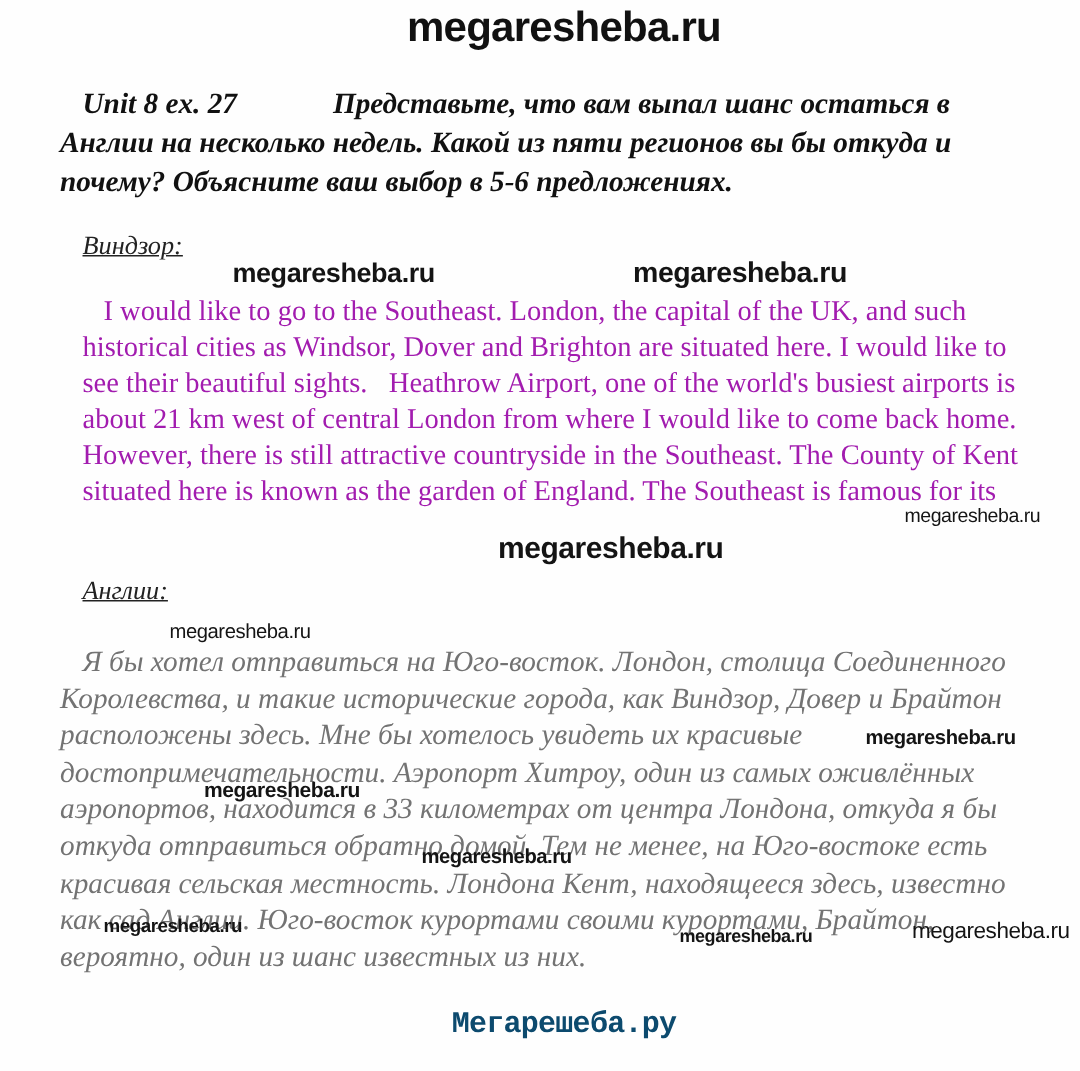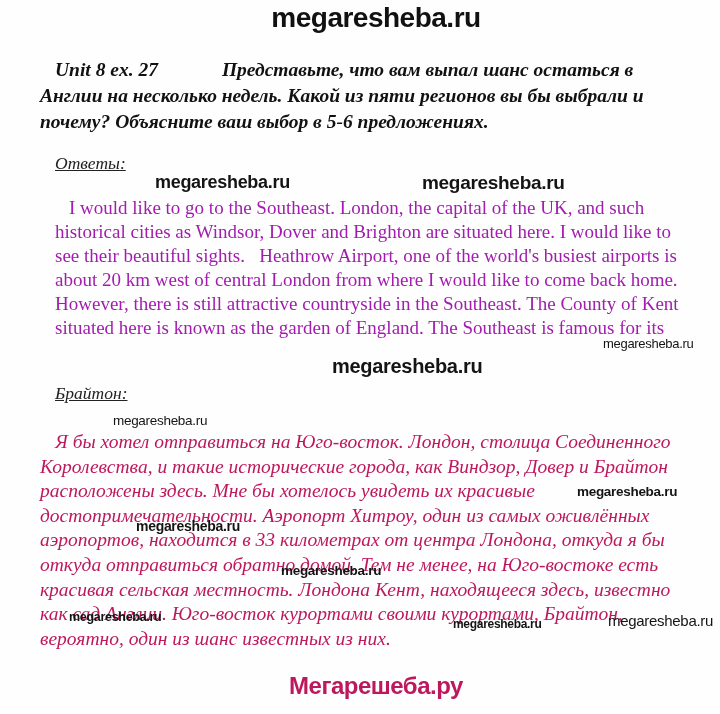--- a/index.html
+++ b/index.html
@@ -25,23 +25,24 @@
     font-weight: bold;
     font-size: 28px;
     letter-spacing: -0.5px;
     color: #111;
   }
   .footer-brand {
     position: absolute;
     top: 672px; left: 0; right: 0;
     text-align: center;
     font-weight: bold;
-    font-size: 24px;
+    font-size: 20px;
     letter-spacing: -0.5px;
-    color: #be185d;
+    color: #0c4a6e;
+    font-family: Liberation Mono, monospace;
   }
   .wm {
     position: absolute;
     color: #141414;
     white-space: pre;
     letter-spacing: -0.3px;
   }
   .wm.b { font-weight: bold; }
   .wm-ans-1  { top: 172px; left: 123px; font-size: 18px; }
   .wm-ans-2  { top: 172px; left: 390px; font-size: 19px; }
@@ -92,56 +93,56 @@
   .answer .line { white-space: pre; }
   .answer .first-line { padding-left: 14px; }
 
   
   .translation {
     position: absolute;
     top: 430px; left: 40px; width: 670px;
     font-style: italic;
     font-size: 19.5px;
     line-height: 24.6px;
-    color: #be185d;
+    color: #737373;
   }
   .translation .line { white-space: pre; }
   .translation .first-line { padding-left: 15px; }
 </style>
 </head>
 <body>
 
 <div class="page">
 
   <div class="header-brand sans">megaresheba.ru</div>
 
   <div class="task">
     <div class="line first-line"><span class="task-label">Unit 8 ex. 27</span><span>Представьте, что вам выпал шанс остаться в</span></div>
-    <div class="line">Англии на несколько недель. Какой из пяти регионов вы бы выбрали и</div>
+    <div class="line">Англии на несколько недель. Какой из пяти регионов вы бы откуда и</div>
     <div class="line">почему? Объясните ваш выбор в 5-6 предложениях.</div>
   </div>
 
-  <div class="section-heading answers-heading">Ответы:</div>
+  <div class="section-heading answers-heading">Виндзор:</div>
 
   <div class="wm b sans wm-ans-1">megaresheba.ru</div>
   <div class="wm b sans wm-ans-2">megaresheba.ru</div>
 
   <div class="answer">
     <div class="line first-line">I would like to go to the Southeast. London, the capital of the UK, and such</div>
     <div class="line">historical cities as Windsor, Dover and Brighton are situated here. I would like to</div>
     <div class="line">see their beautiful sights.   Heathrow Airport, one of the world's busiest airports is</div>
-    <div class="line">about 20 km west of central London from where I would like to come back home.</div>
+    <div class="line">about 21 km west of central London from where I would like to come back home.</div>
     <div class="line">However, there is still attractive countryside in the Southeast. The County of Kent</div>
     <div class="line">situated here is known as the garden of England. The Southeast is famous for its</div>
   </div>
 
   <div class="wm sans wm-ans-3">megaresheba.ru</div>
   <div class="wm b sans wm-ans-4">megaresheba.ru</div>
 
-  <div class="section-heading translation-heading">Брайтон:</div>
+  <div class="section-heading translation-heading">Англии:</div>
 
   <div class="wm sans wm-tr-1">megaresheba.ru</div>
 
   <div class="translation">
     <div class="line first-line">Я бы хотел отправиться на Юго-восток. Лондон, столица Соединенного</div>
     <div class="line">Королевства, и такие исторические города, как Виндзор, Довер и Брайтон</div>
     <div class="line">расположены здесь. Мне бы хотелось увидеть их красивые</div>
     <div class="line">достопримечательности. Аэропорт Хитроу, один из самых оживлённых</div>
     <div class="line">аэропортов, находится в 33 километрах от центра Лондона, откуда я бы</div>
     <div class="line">откуда отправиться обратно домой. Тем не менее, на Юго-востоке есть</div>

